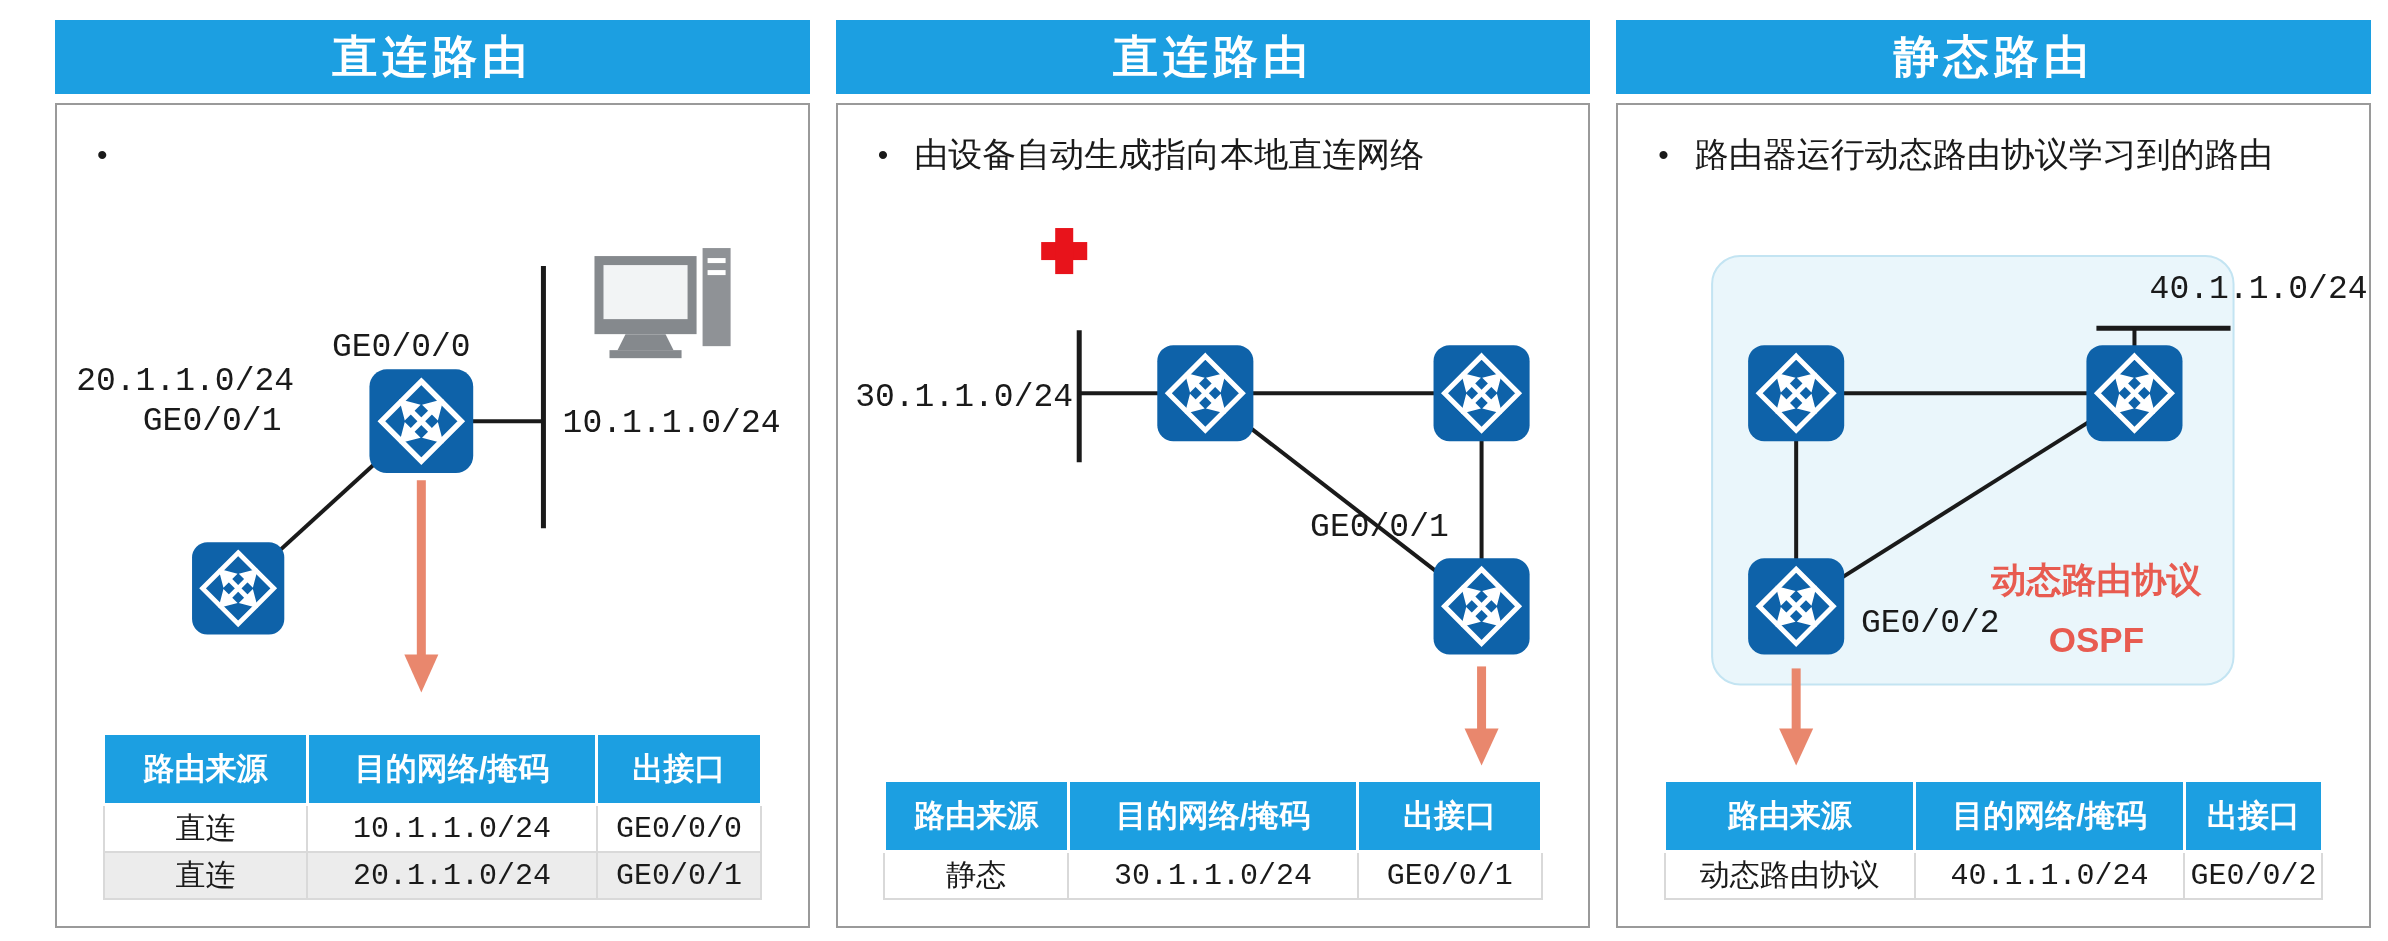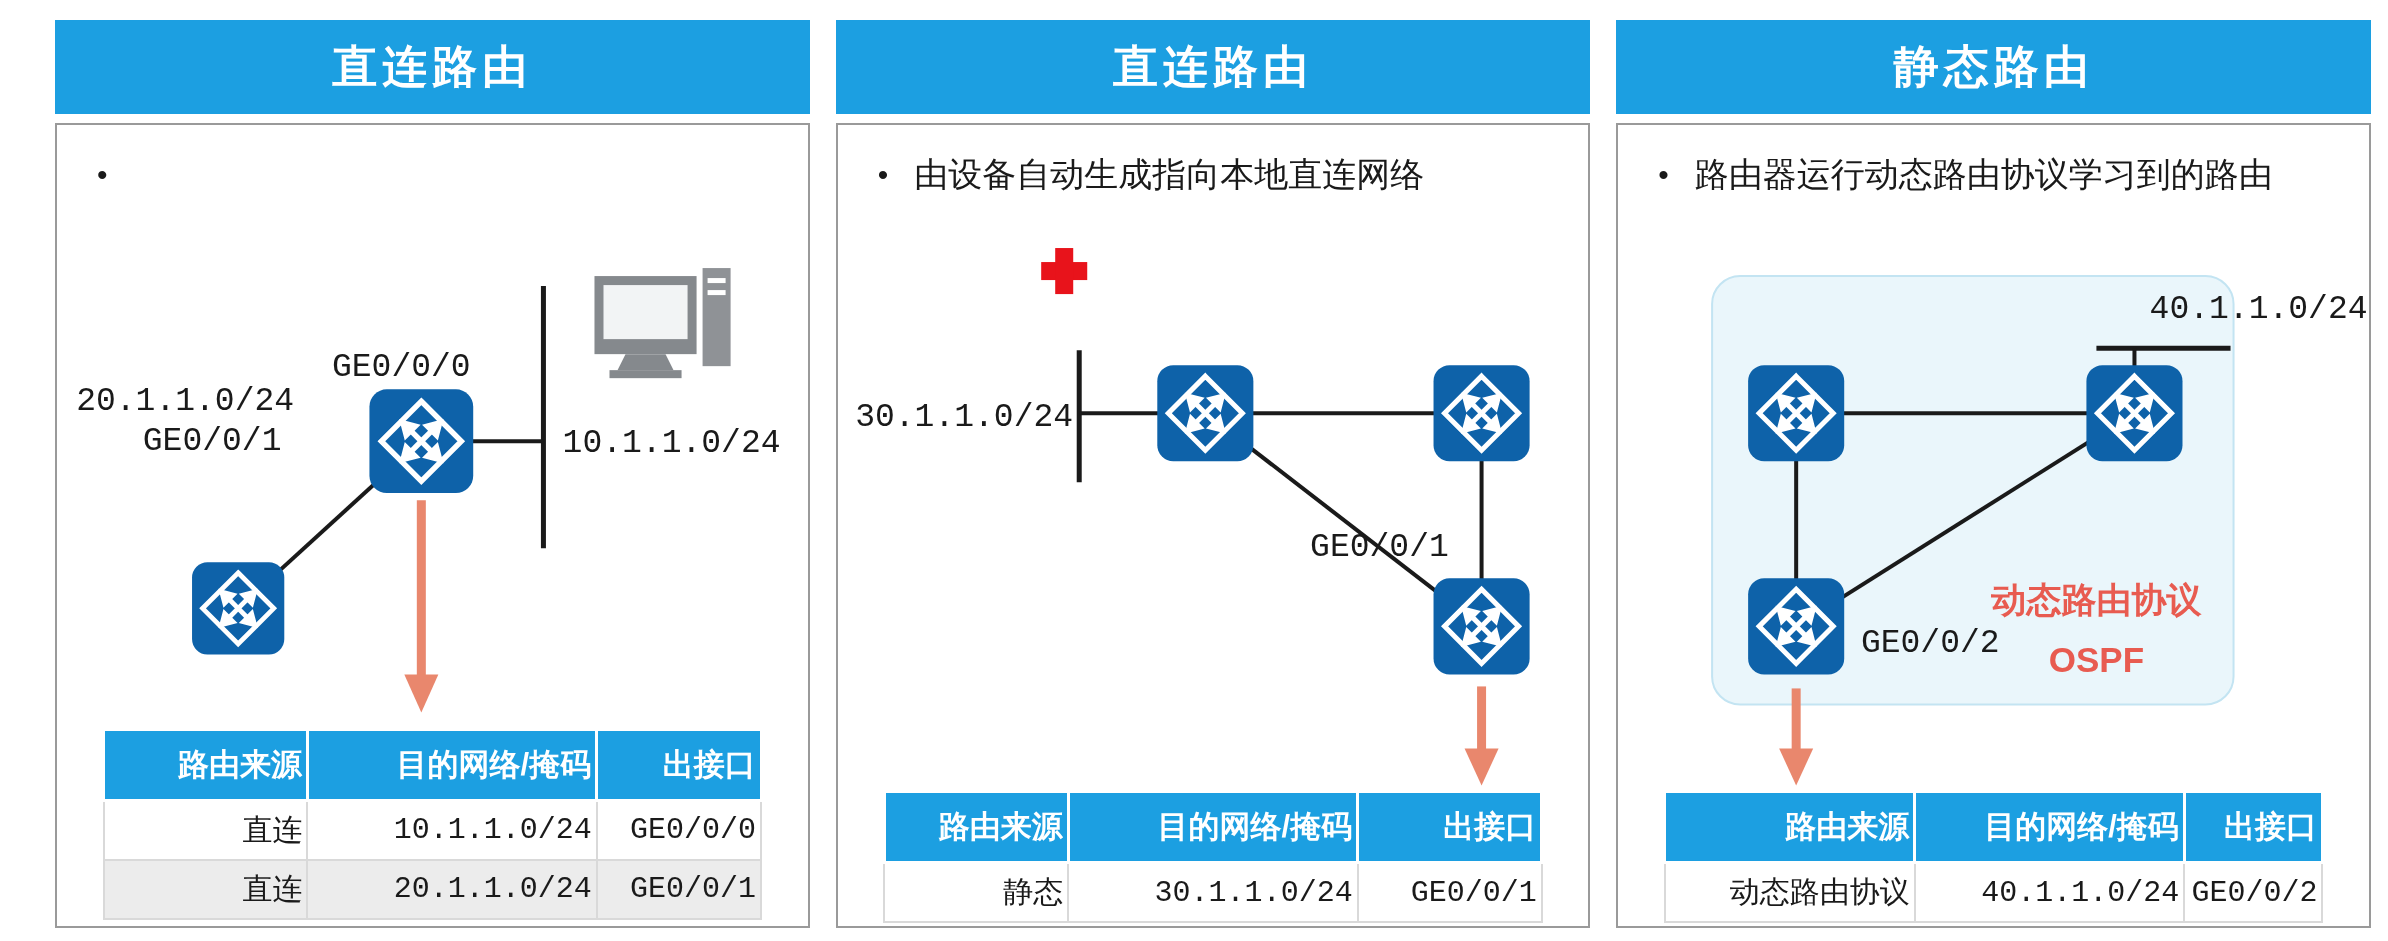--- a/index.html
+++ b/index.html
@@ -1,33 +1,33 @@
 <!DOCTYPE html>
 <html><head>
 <meta charset="utf-8">
 <style>
   * { margin:0; padding:0; box-sizing:border-box; }
   html,body { width:2388px; height:941px; background:#ffffff; overflow:hidden;
               font-family:"Liberation Sans", sans-serif; }
   .canvas { position:absolute; left:55px; top:20px; width:2316px; height:908px;
             display:flex; gap:26px; }
   .panel { flex:1; display:flex; flex-direction:column; min-width:0; }
-  .panel-header { height:94px; background:#1C9FE1; color:#fff; font-size:45px;
+  .panel-header { height:74px; background:#1C9FE1; color:#fff; font-size:45px;
                   font-weight:bold; letter-spacing:5px; display:flex; align-items:center;
                   justify-content:center; margin-bottom:9px; }
   .panel-body { flex:1; border:2px solid #9a9a9a; background:#fff; display:flex;
                 flex-direction:column; padding-bottom:26px; overflow:hidden; }
   .bullet-row { display:flex; padding:28px 18px 0 40px; gap:26px; font-size:34px;
                 color:#1a1a1a; line-height:1.25; }
   .bullet-dot { font-size:30px; padding-top:3px; }
   .diagram { width:100%; display:block; margin-top:4px; flex:0 0 auto; }
-  .route-table { width:88%; margin:auto auto 0; border-collapse:collapse; text-align:right; }
+  .route-table { width:88%; margin:auto auto 0; border-collapse:collapse; text-align:center; }
   .route-table th { background:#1C9FE1; color:#fff; font-size:31px; font-weight:bold;
                     padding:13px 4px; border:3px solid #ffffff; }
-  .route-table td { font-size:30px; color:#1a1a1a; padding:8px 4px; border:2px solid #d9d9d9;
+  .route-table td { font-size:30px; color:#1a1a1a; padding:2px 4px; border:2px solid #d9d9d9;
                     background:#ffffff; }
   .route-table tr.alt td { background:#ececec; }
   .mono { font-family:"Liberation Mono","DejaVu Sans Mono",monospace; }
   svg text { fill:#1a1a1a; }
   .svg-mono { font-family:"Liberation Mono","DejaVu Sans Mono",monospace; font-size:33px; }
   .svg-protocol { font-size:35px; font-weight:bold; fill:#E85B50; }
   .link { stroke:#1a1a1a; stroke-width:4; }
   .seg  { stroke:#1a1a1a; stroke-width:5; }
   .flow-arrow { stroke:#E9876D; stroke-width:9; }
   .flow-head  { fill:#E9876D; }

